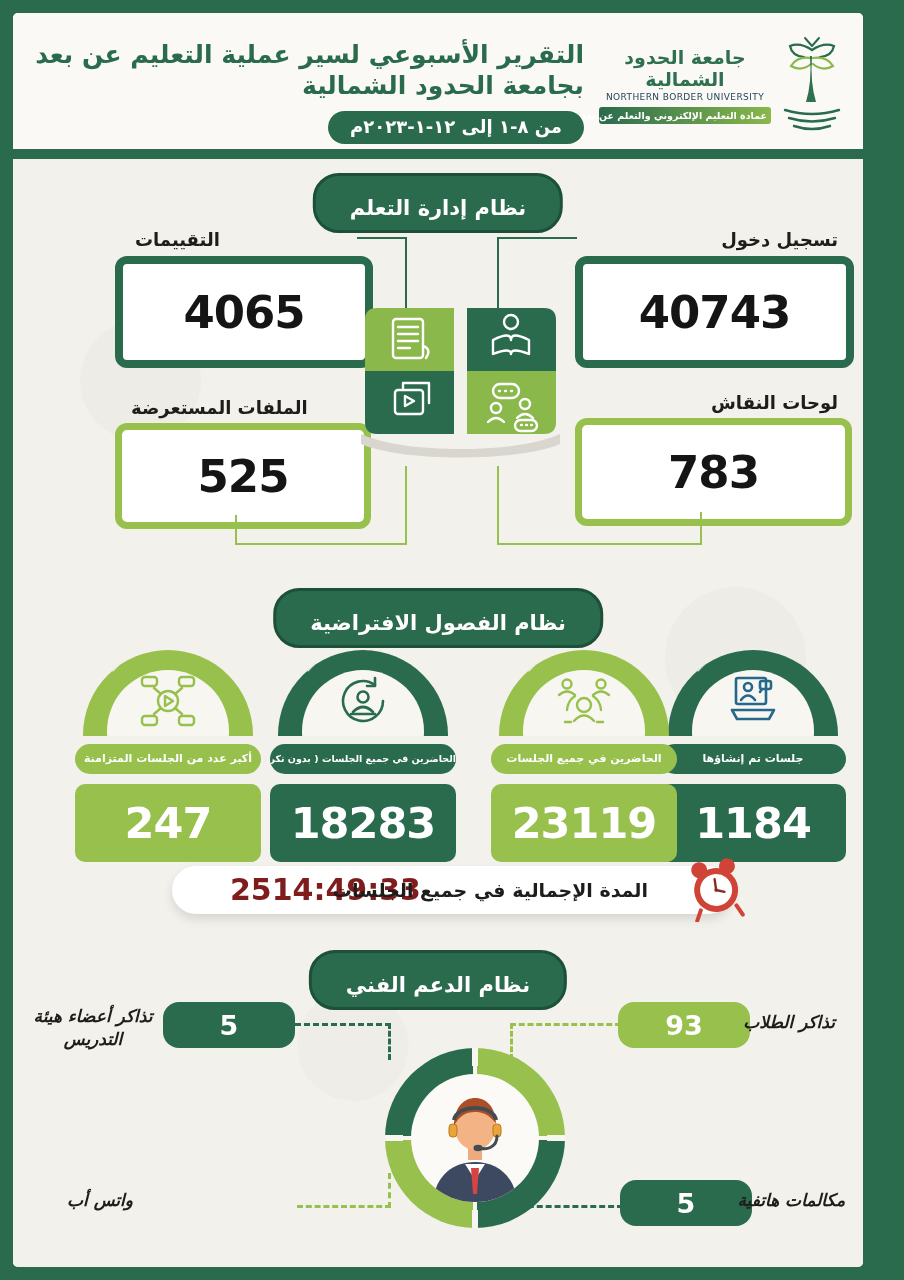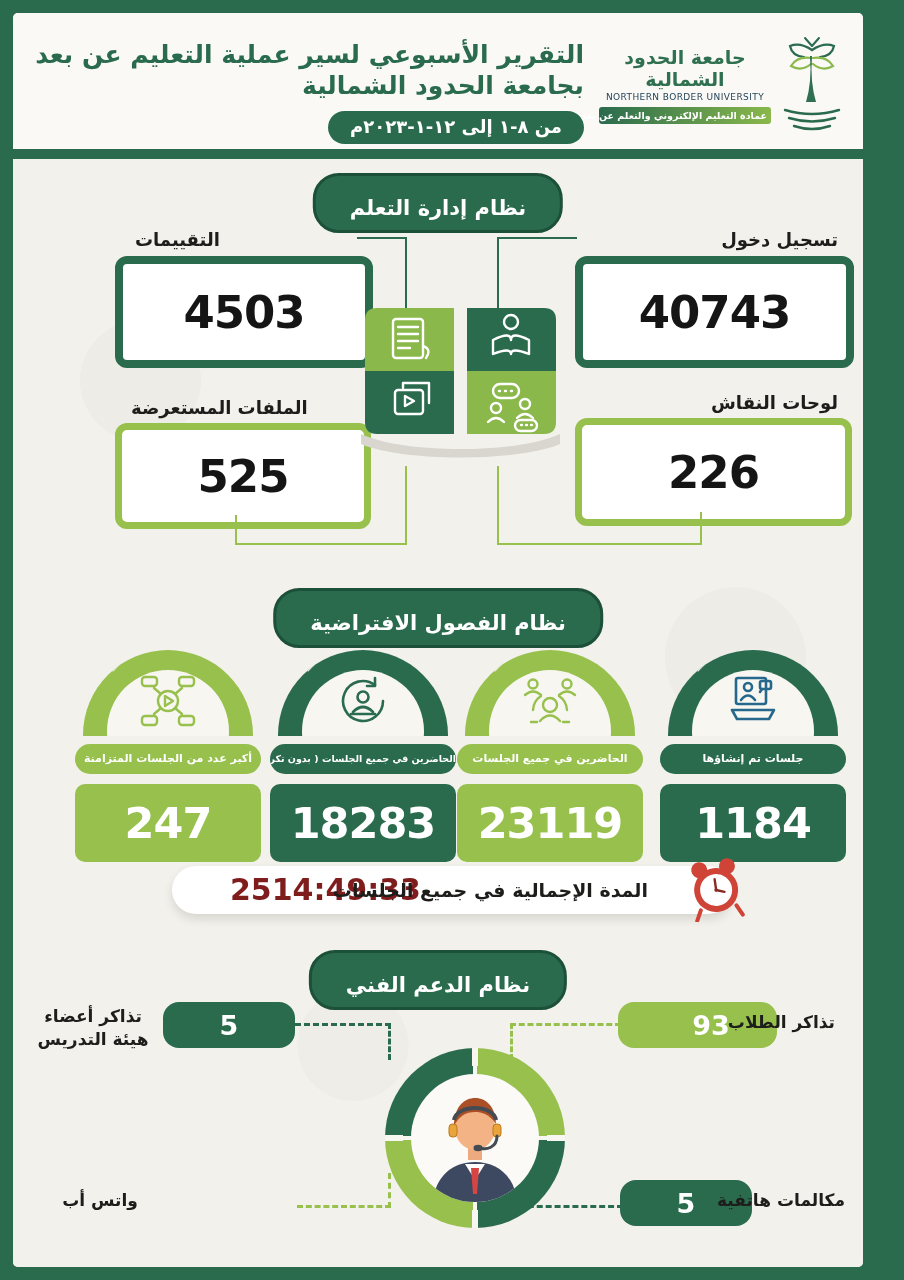--- a/index.html
+++ b/index.html
@@ -50,22 +50,22 @@
   .cnum.dark{background:#2a6b4e;} .cnum.light{background:#97c04d;}
   
   .durbar{position:absolute;left:159px;top:707px;width:560px;height:48px;background:#fff;border-radius:24px;
           box-shadow:0 5px 10px rgba(60,60,50,.15);}
   .durnum{position:absolute;left:58px;top:0;line-height:48px;font-size:30px;font-weight:bold;color:#7f1d1d;direction:ltr;letter-spacing:0;}
   .durlbl{position:absolute;right:84px;top:0;line-height:48px;font-size:19px;font-weight:bold;color:#1d1d1b;}
   .clock{position:absolute;right:-16px;top:-10px;}
   
   .chip{position:absolute;width:132px;height:46px;border-radius:16px;display:flex;align-items:center;justify-content:center;
         color:#fff;font-size:27px;font-weight:bold;direction:ltr;}
-  .chip.dark{background:#2a6b4e;} .chip.light{background:#97c04d;padding-left:27px;}
-  .slabel{position:absolute;font-size:17px;font-weight:bold;color:#1d1d1b;line-height:1.35;}
+  .chip.dark{background:#2a6b4e;} .chip.light{background:#97c04d;}
+  .slabel{position:absolute;font-size:17px;font-weight:bold;color:#1d1d1b;line-height:1.35;font-style:italic;}
   .dash{position:absolute;}
   .ring{position:absolute;left:372px;top:889px;width:180px;height:180px;border-radius:50%;
         background:conic-gradient(from 0deg,#f7f6f1 0 2deg,#97c04d 2deg 88deg,#f7f6f1 88deg 92deg,#2a6b4e 92deg 178deg,
                    #f7f6f1 178deg 182deg,#97c04d 182deg 268deg,#f7f6f1 268deg 272deg,#2a6b4e 272deg 358deg,#f7f6f1 358deg 360deg);}
   .ring .face{position:absolute;left:26px;top:26px;width:128px;height:128px;border-radius:50%;background:#fbfaf7;overflow:hidden;}
 </style>
 </head>
 <body>
 
 <div class="poster">
@@ -102,36 +102,36 @@
       </div>
     </div>
     <div class="divider"></div>
 
     <div class="bodyarea">
 
       <div class="pill" style="top:14px">نظام إدارة التعلم</div>
 
       <div class="boxlabel" style="left:102px;top:70px;width:242px;text-align:left;padding-left:20px">التقييمات</div>
       <div class="statbox dark" style="left:102px;top:97px;width:242px;height:96px">
-        <span class="num">4503</span>
+        <span class="num">4065</span>
       </div>
 
       <div class="boxlabel" style="left:562px;top:70px;width:263px;text-align:right;padding-right:55px">تسجيل دخول</div>
       <div class="statbox dark" style="left:562px;top:97px;width:263px;height:96px">
         <span class="num">40743</span>
       </div>
 
       <div class="boxlabel" style="left:102px;top:238px;width:242px;text-align:left;padding-left:16px">الملفات المستعرضة</div>
       <div class="statbox light" style="left:102px;top:264px;width:242px;height:92px">
         <span class="num">525</span>
       </div>
 
       <div class="boxlabel" style="left:562px;top:233px;width:263px;text-align:right;padding-right:70px">لوحات النقاش</div>
       <div class="statbox light" style="left:562px;top:259px;width:263px;height:94px">
-        <span class="num">226</span>
+        <span class="num">783</span>
       </div>
 
       <div class="line" style="left:484px;top:78px;width:78px;height:72px;border-top:2px solid #2a6b4e;border-left:2px solid #2a6b4e"></div>
       <div class="line" style="left:344px;top:78px;width:48px;height:72px;border-top:2px solid #2a6b4e;border-right:2px solid #2a6b4e"></div>
       <div class="line" style="left:222px;top:307px;width:170px;height:77px;border-bottom:2px solid #97c04d;border-right:2px solid #97c04d"></div>
       <div class="line" style="left:222px;top:356px;width:0;height:28px;border-left:2px solid #97c04d"></div>
       <div class="line" style="left:484px;top:307px;width:203px;height:77px;border-bottom:2px solid #97c04d;border-left:2px solid #97c04d"></div>
       <div class="line" style="left:687px;top:353px;width:0;height:31px;border-left:2px solid #97c04d"></div>
 
       <svg style="position:absolute;left:330px;top:143px" width="235" height="166" viewBox="0 0 235 166">
@@ -174,21 +174,21 @@
               <rect x="36" y="7" width="11" height="8" rx="2"></rect>
               <path d="M38,15 l-2,3"></path>
               <path d="M8,36 h42 l-5,9 H13 Z"></path>
             </g>
           </svg>
         </div>
         <div class="cpill dark">جلسات تم إنشاؤها</div>
         <div class="cnum dark">1184</div>
       </div>
 
-      <div class="card" style="left:444px">
+      <div class="card" style="left:478px">
         <div class="arch light">
           <div class="hole"></div>
           <div class="notch"></div>
           <svg class="icon" width="58" height="54" viewBox="0 0 58 54">
             <g fill="none" stroke="#97c04d" stroke-width="2.4" stroke-linecap="round" stroke-linejoin="round">
               <circle cx="29" cy="31" r="7"></circle>
               <path d="M19,47 q10,-11 20,0"></path>
               <path d="M12,36 a18,18 0 0 1 8,-14 M46,36 a18,18 0 0 0 -8,-14 M16,48 h-6 M48,48 h-6"></path>
               <circle cx="12" cy="10" r="4.5"></circle>
               <path d="M4,21 q8,-7 16,0"></path>

